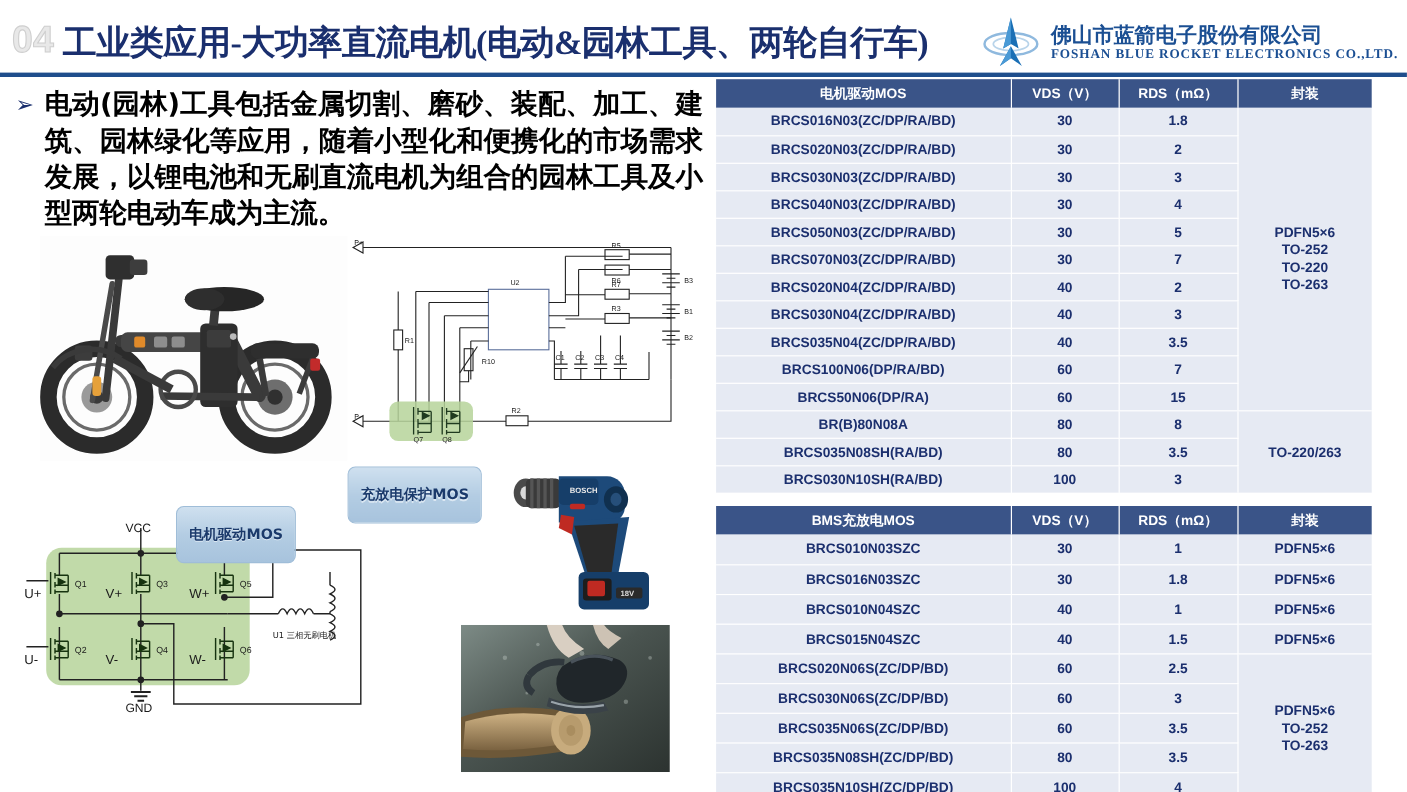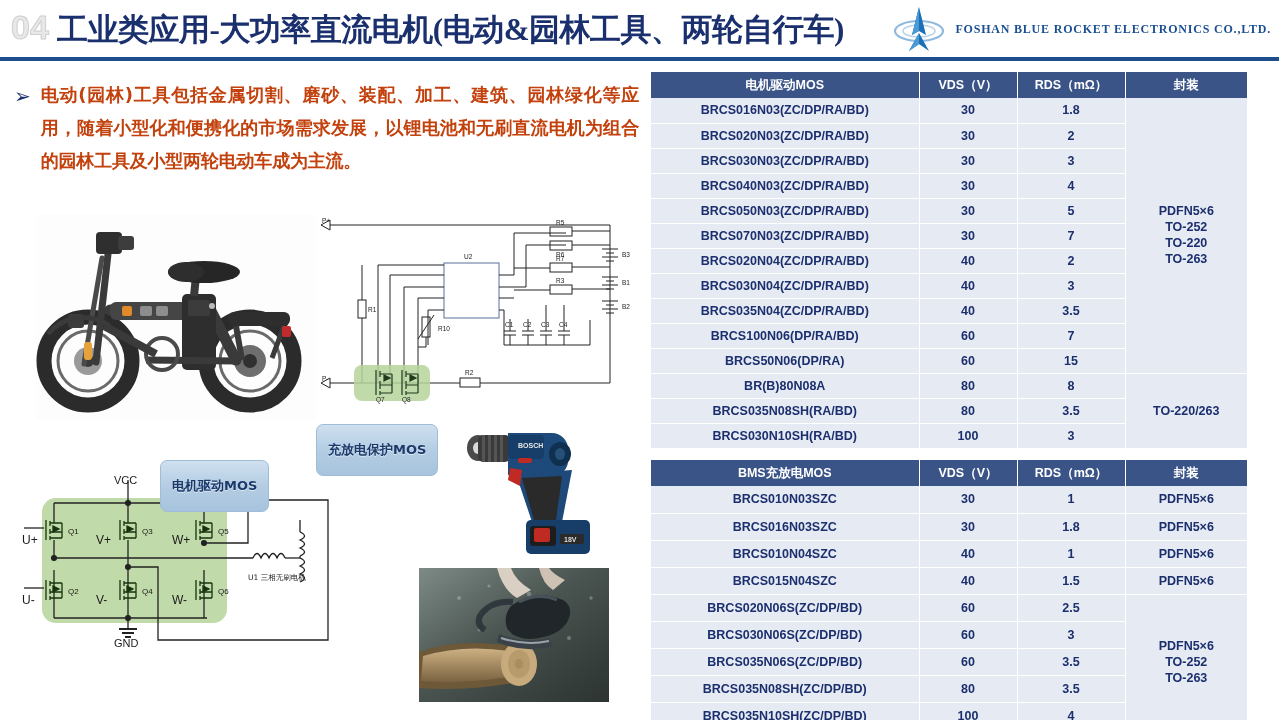--- a/index.html
+++ b/index.html
@@ -1,40 +1,40 @@
 <!DOCTYPE html>
 <html><head>
 <meta charset="utf-8">
 <style>
   html,body{margin:0;padding:0;background:#fff;}
   body{width:1279px;height:720px;overflow:hidden;font-family:"Liberation Sans","DejaVu Sans",sans-serif;position:relative;}
 
   
-  #header{position:absolute;left:0;top:0;width:1279px;height:62px;}
+  #header{position:absolute;left:0;top:9px;width:1279px;height:62px;}
   #header-number{position:absolute;left:11px;top:8px;font-size:34px;font-weight:bold;
       color:#e8e8e8;-webkit-text-stroke:1px #cfcfcf;letter-spacing:0px;
       font-family:"Liberation Sans",sans-serif;line-height:38px;}
   #header-title{position:absolute;left:57px;top:11px;font-size:31px;font-weight:bold;
       color:#1a2f6e;letter-spacing:-0.5px;line-height:38px;white-space:nowrap;
       font-family:Liberation Serif, serif;}
   #header-rule{position:absolute;left:0;top:57px;width:1279px;height:4px;background:#1f4e8c;}
 
   
   #logo-wrap{position:absolute;right:8px;top:4px;height:50px;display:flex;align-items:center;gap:8px;}
   #logo-mark{width:56px;height:48px;position:relative;}
   #logo-text{display:flex;flex-direction:column;justify-content:center;}
   #logo-cn{font-size:19px;font-weight:bold;color:#1b4f93;letter-spacing:0px;line-height:21px;
       font-family:"DejaVu Sans","Liberation Sans",sans-serif;}
   #logo-en{font-size:12px;font-weight:bold;color:#1b4f93;letter-spacing:0.8px;line-height:12px;
       font-family:Liberation Serif, serif;}
 
   
   #bullet-block{position:absolute;left:14px;top:78px;width:625px;display:flex;gap:10px;}
   #bullet-arrow{color:#1a2f6e;font-size:20px;line-height:32px;flex:0 0 auto;padding-top:2px;}
-  #bullet-text{font-size:18px;font-weight:bold;color:#c2410c;line-height:33px;
+  #bullet-text{font-size:25px;font-weight:bold;color:#000000;line-height:33px;
       letter-spacing:-0.2px;text-align:justify;
       font-family:"DejaVu Sans","Liberation Sans",sans-serif;}
 
   
   #ebike{position:absolute;left:36px;top:214px;width:280px;height:205px;}
 
   
   #drill{position:absolute;left:440px;top:408px;width:185px;height:155px;}
 
   
@@ -90,20 +90,21 @@
       <svg width="56" height="48" viewBox="0 0 56 48">
         <ellipse cx="28" cy="26" rx="24" ry="10" fill="none" stroke="#8fb9de" stroke-width="2.2"></ellipse>
         <ellipse cx="28" cy="26" rx="16" ry="6" fill="none" stroke="#b9d4ea" stroke-width="1.6"></ellipse>
         <path d="M28 2 L35 30 L28 26 L21 30 Z" fill="#1a6fb5"></path>
         <path d="M28 2 L28 26 L21 30 Z" fill="#4a9ad6"></path>
         <path d="M18 46 L28 28 L38 46 L28 39 Z" fill="#1a6fb5"></path>
         <path d="M28 28 L28 39 L18 46 Z" fill="#4a9ad6"></path>
       </svg>
     </div>
     <div id="logo-text">
+      <div id="logo-cn">佛山市蓝箭电子股份有限公司</div>
       <div id="logo-en">FOSHAN BLUE ROCKET ELECTRONICS CO.,LTD.</div>
     </div>
   </div>
   <div id="header-rule"></div>
 </div>
 
 <div id="bullet-block">
   <div id="bullet-arrow">➢</div>
   <div id="bullet-text">电动(园林)工具包括金属切割、磨砂、装配、加工、建筑、园林绿化等应用，随着小型化和便携化的市场需求发展，以锂电池和无刷直流电机为组合的园林工具及小型两轮电动车成为主流。</div>
 </div>

